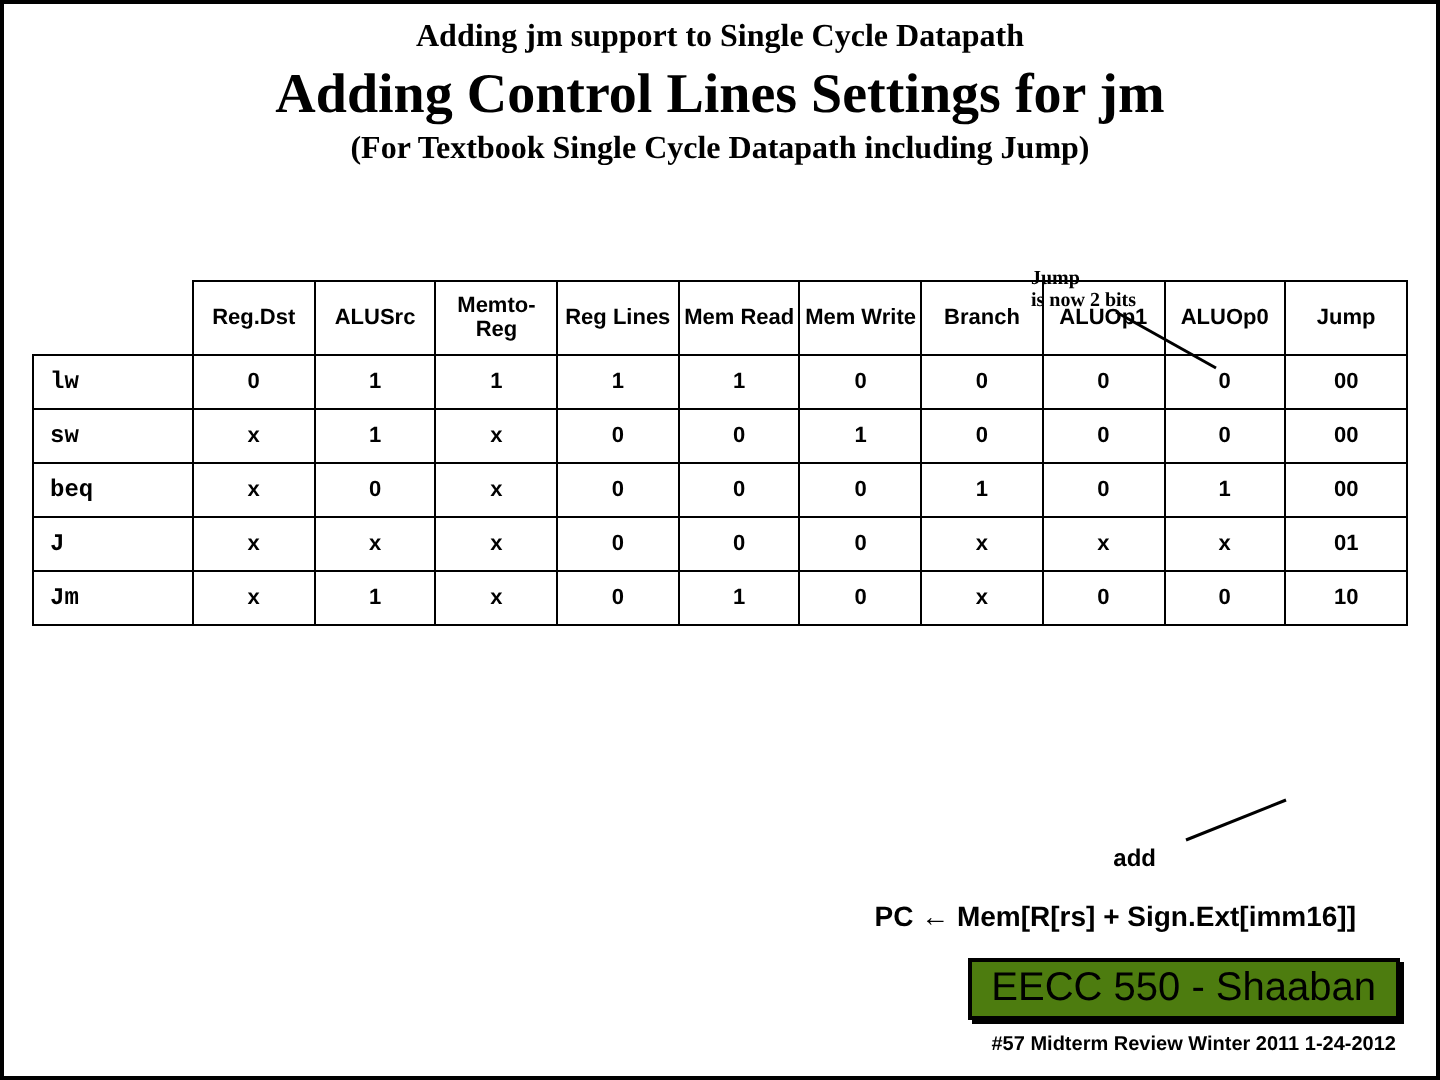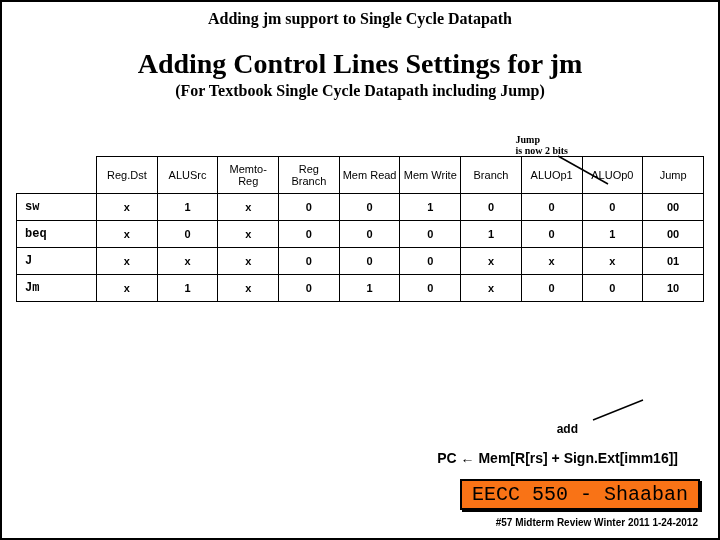--- a/index.html
+++ b/index.html
@@ -20,21 +20,21 @@
   .top-caption {
     text-align: center;
     font-weight: bold;
     font-size: 16px;
     margin-top: 2px;
   }
   .main-title {
     text-align: center;
     font-weight: bold;
     font-size: 28px;
-    margin-top: 20px;
+    margin-top: 4px;
   }
   .subtitle {
     text-align: center;
     font-weight: bold;
     font-size: 16px;
     margin-top: 2px;
   }
   .note {
     position: absolute;
     right: 150px;
@@ -61,21 +61,21 @@
   }
   table.ctrl th, table.ctrl td {
     border: 1.5px solid #000;
     font-size: 11px;
     padding: 6px 2px;
     text-align: center;
     font-weight: bold;
     font-family: Arial, sans-serif;
   }
   table.ctrl th {
-    font-weight: normal;
+    font-weight: bold;
   }
   table.ctrl th.corner {
     border-top: none;
     border-left: none;
     background: #fff;
   }
   table.ctrl td.rowlbl {
     text-align: left;
     padding-left: 8px;
     font-family: "Courier New", monospace;
@@ -110,22 +110,22 @@
     font-family: Arial, sans-serif;
   }
 
   .course-box {
     position: absolute;
     right: 18px;
     bottom: 28px;
     border: 2px solid #000;
     padding: 2px 10px;
     font-size: 20px;
-    font-family: Liberation Mono, monospace;
-    background: #f97316;
+    font-family: Liberation Sans, sans-serif;
+    background: #4d7c0f;
     box-shadow: 2px 2px 0 #000;
   }
   .footer-line {
     position: absolute;
     right: 20px;
     bottom: 10px;
     font-size: 10px;
     font-weight: bold;
     font-family: Arial, sans-serif;
   }
@@ -161,31 +161,44 @@
         <col>
         <col>
         <col>
     </colgroup>
     <thead>
       <tr>
         <th class="corner"></th>
         <th>Reg.Dst</th>
         <th>ALUSrc</th>
         <th>Memto-Reg</th>
-        <th>Reg Branch</th>
+        <th>Reg Lines</th>
         <th>Mem Read</th>
         <th>Mem Write</th>
         <th>Branch</th>
         <th>ALUOp1</th>
         <th>ALUOp0</th>
         <th>Jump</th>
       </tr>
     </thead>
     <tbody id="tbody">
         <tr>
+          <td class="rowlbl">lw</td>
+          <td>0</td>
+          <td>1</td>
+          <td>1</td>
+          <td>1</td>
+          <td>1</td>
+          <td>0</td>
+          <td>0</td>
+          <td>0</td>
+          <td>0</td>
+          <td>00</td>
+        </tr>
+        <tr>
           <td class="rowlbl">sw</td>
           <td>x</td>
           <td>1</td>
           <td>x</td>
           <td>0</td>
           <td>0</td>
           <td>1</td>
           <td>0</td>
           <td>0</td>
           <td>0</td>

